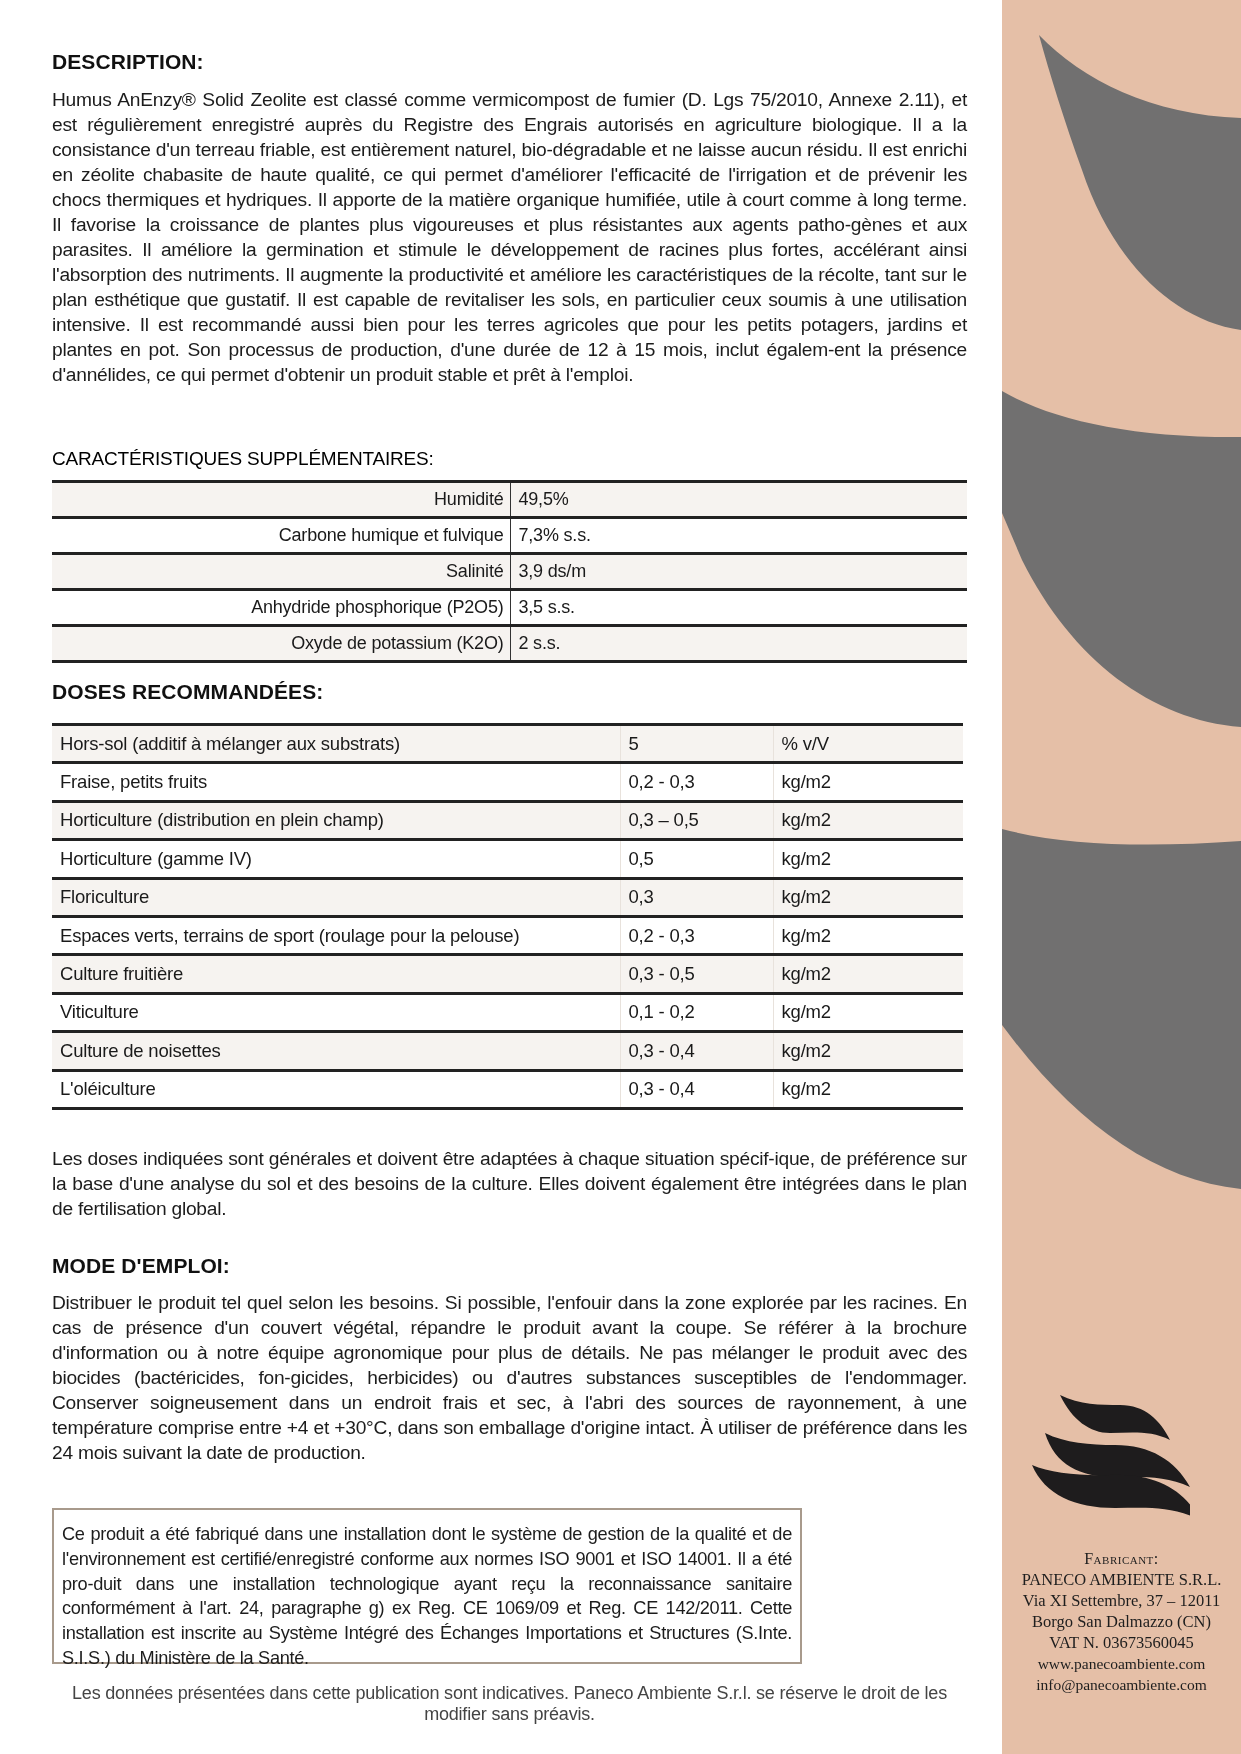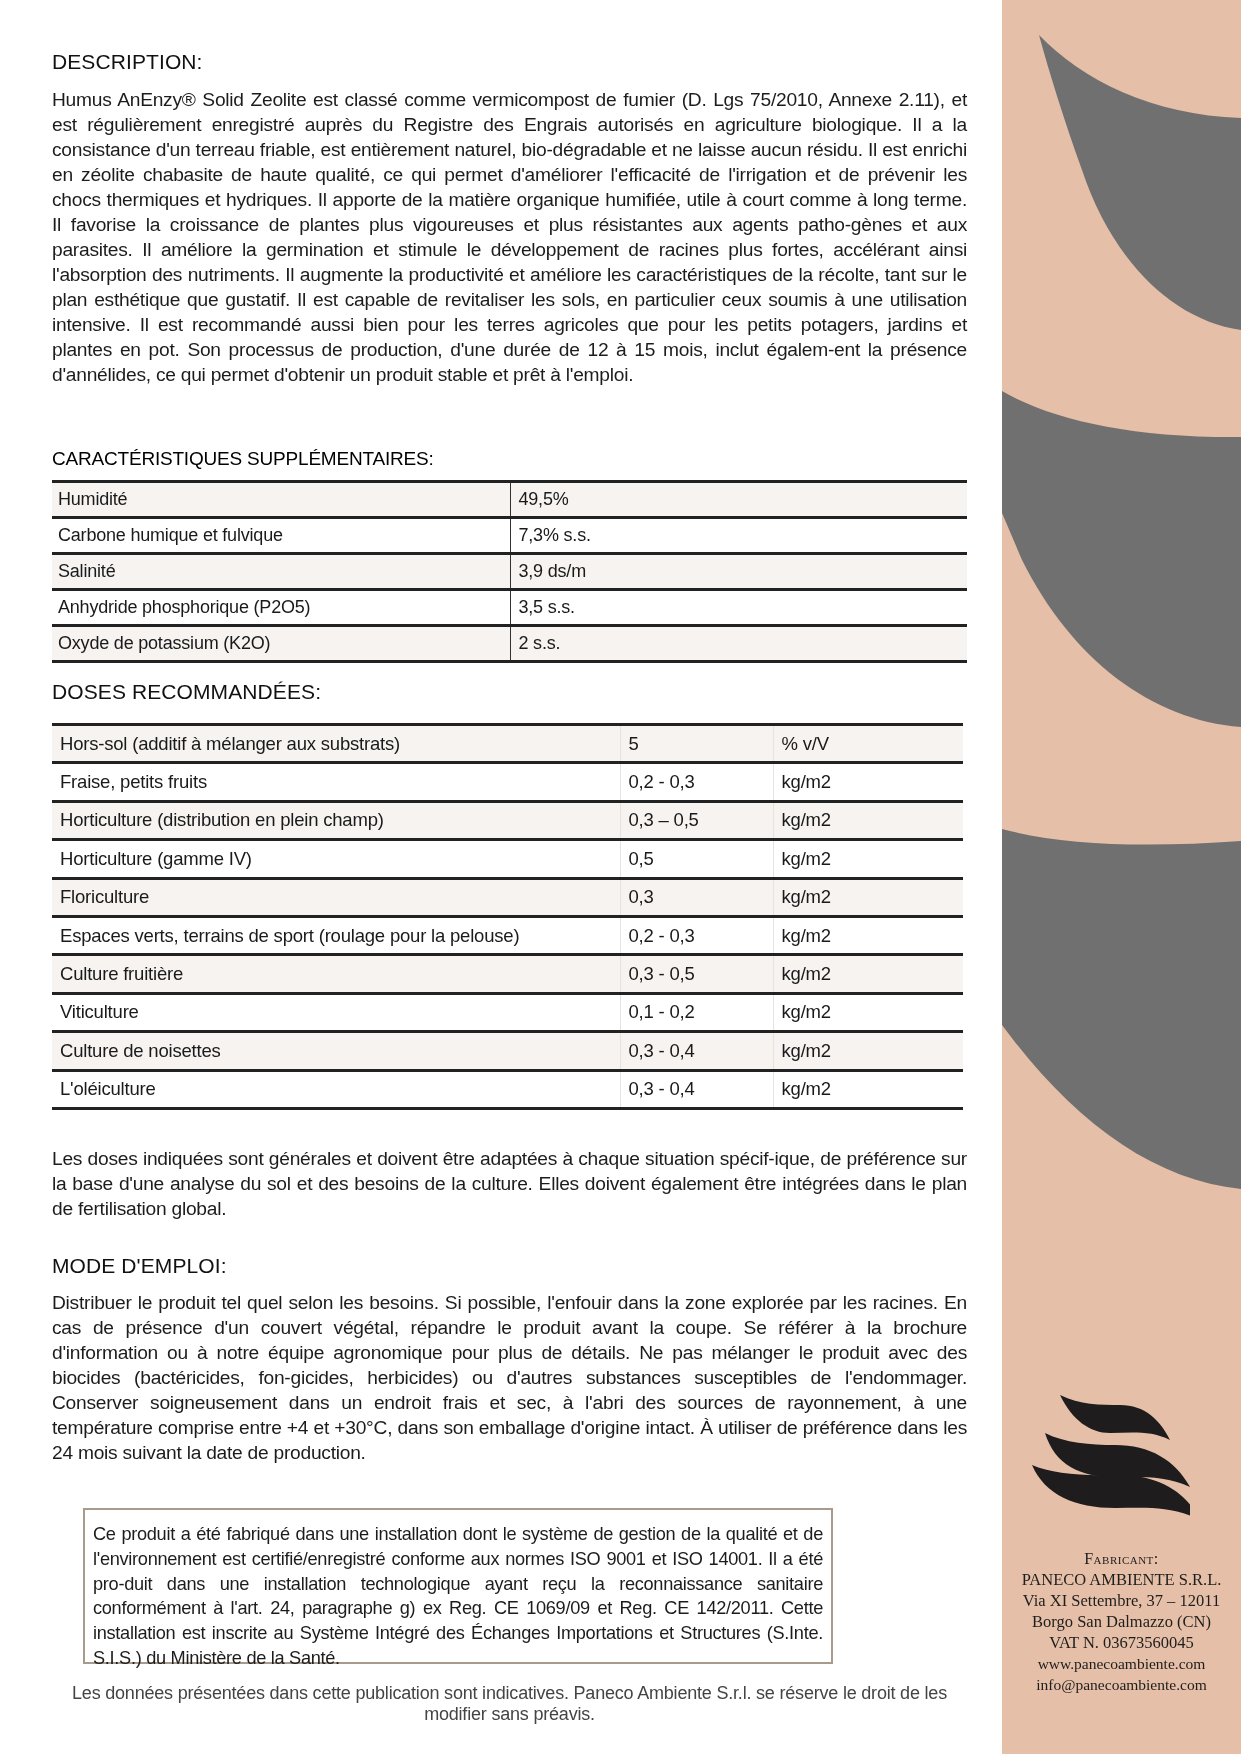--- a/index.html
+++ b/index.html
@@ -3,60 +3,60 @@
   <meta charset="utf-8">
   <style>
     * { box-sizing: border-box; margin: 0; padding: 0; }
     html, body { width: 1241px; height: 1754px; background: #ffffff; overflow: hidden; }
     body { position: relative; font-family: "Liberation Sans", sans-serif; color: #1a1a1a; }
 
     .main { position: absolute; left: 52px; top: 0; width: 915px; }
 
     .heading {
       font-family: "Liberation Sans", sans-serif;
-      font-weight: normal; font-size: 21px; letter-spacing: 0.1px;
+      font-weight: bold; font-size: 21px; letter-spacing: 0.1px;
       color: #111;
     }
     .para {
       font-size: 19.2px; line-height: 25px; text-align: justify;
       letter-spacing: -0.25px; color: #1c1c1c;
     }
     #desc-heading { position: absolute; top: 50px; }
     #desc-text { position: absolute; top: 87px; width: 915px; }
 
     #chars-label { position: absolute; top: 448px; font-size: 19px; letter-spacing: -0.2px; color: #000000; }
 
     table { border-collapse: collapse; }
     .chars-table { position: absolute; top: 480px; width: 915px; }
     .chars-table tr { height: 36px; border-top: 3px solid #222; }
     .chars-table tr:last-child { border-bottom: 3px solid #222; }
     .chars-table tr:nth-child(odd) { background: #f6f3f0; }
     .chars-table tr:nth-child(even) { background: #ffffff; }
     .chars-table td { font-size: 18px; letter-spacing: -0.2px; padding: 0 6px; vertical-align: middle; }
-    .chars-table td.label { width: 458px; border-right: 1.5px solid #333; }
+    .chars-table td.label { text-align: right; width: 458px; border-right: 1.5px solid #333; }
     .chars-table td.val { text-align: left; padding-left: 8px; }
 
     #doses-heading { position: absolute; top: 680px; }
 
     .doses-table { position: absolute; top: 723px; width: 911px; }
     .doses-table tr { height: 38.4px; border-top: 3px solid #222; }
     .doses-table tr:last-child { border-bottom: 3px solid #222; }
     .doses-table tr:nth-child(odd) { background: #f6f3f0; }
     .doses-table tr:nth-child(even) { background: #ffffff; }
     .doses-table td { font-size: 18.5px; letter-spacing: -0.2px; padding: 0 8px; vertical-align: middle; }
     .doses-table td.crop { width: 568px; border-right: 1px solid #e8e2dc; }
     .doses-table td.rate { width: 153px; border-right: 1px solid #e8e2dc; }
 
     #doses-note { position: absolute; top: 1146px; width: 915px; }
     #usage-heading { position: absolute; top: 1254px; }
     #usage-text { position: absolute; top: 1290px; width: 915px; }
 
     .cert-box {
       position: absolute; top: 1508px; width: 750px; height: 156px;
-      border: 2.5px solid #a89a8c; padding: 12px 8px 0 8px; margin-left: 31px;
+      border: 2.5px solid #a89a8c; padding: 12px 8px 0 8px;
     }
     .cert-box .para { font-size: 18.2px; line-height: 24.8px; letter-spacing: -0.3px; }
 
     #disclaimer {
       position: absolute; top: 1683px; width: 915px; text-align: center;
       font-size: 18px; color: #444; letter-spacing: -0.2px;
     }
 
     .sidebar {
       position: absolute; left: 1002px; top: 0; width: 239px; height: 1754px;

